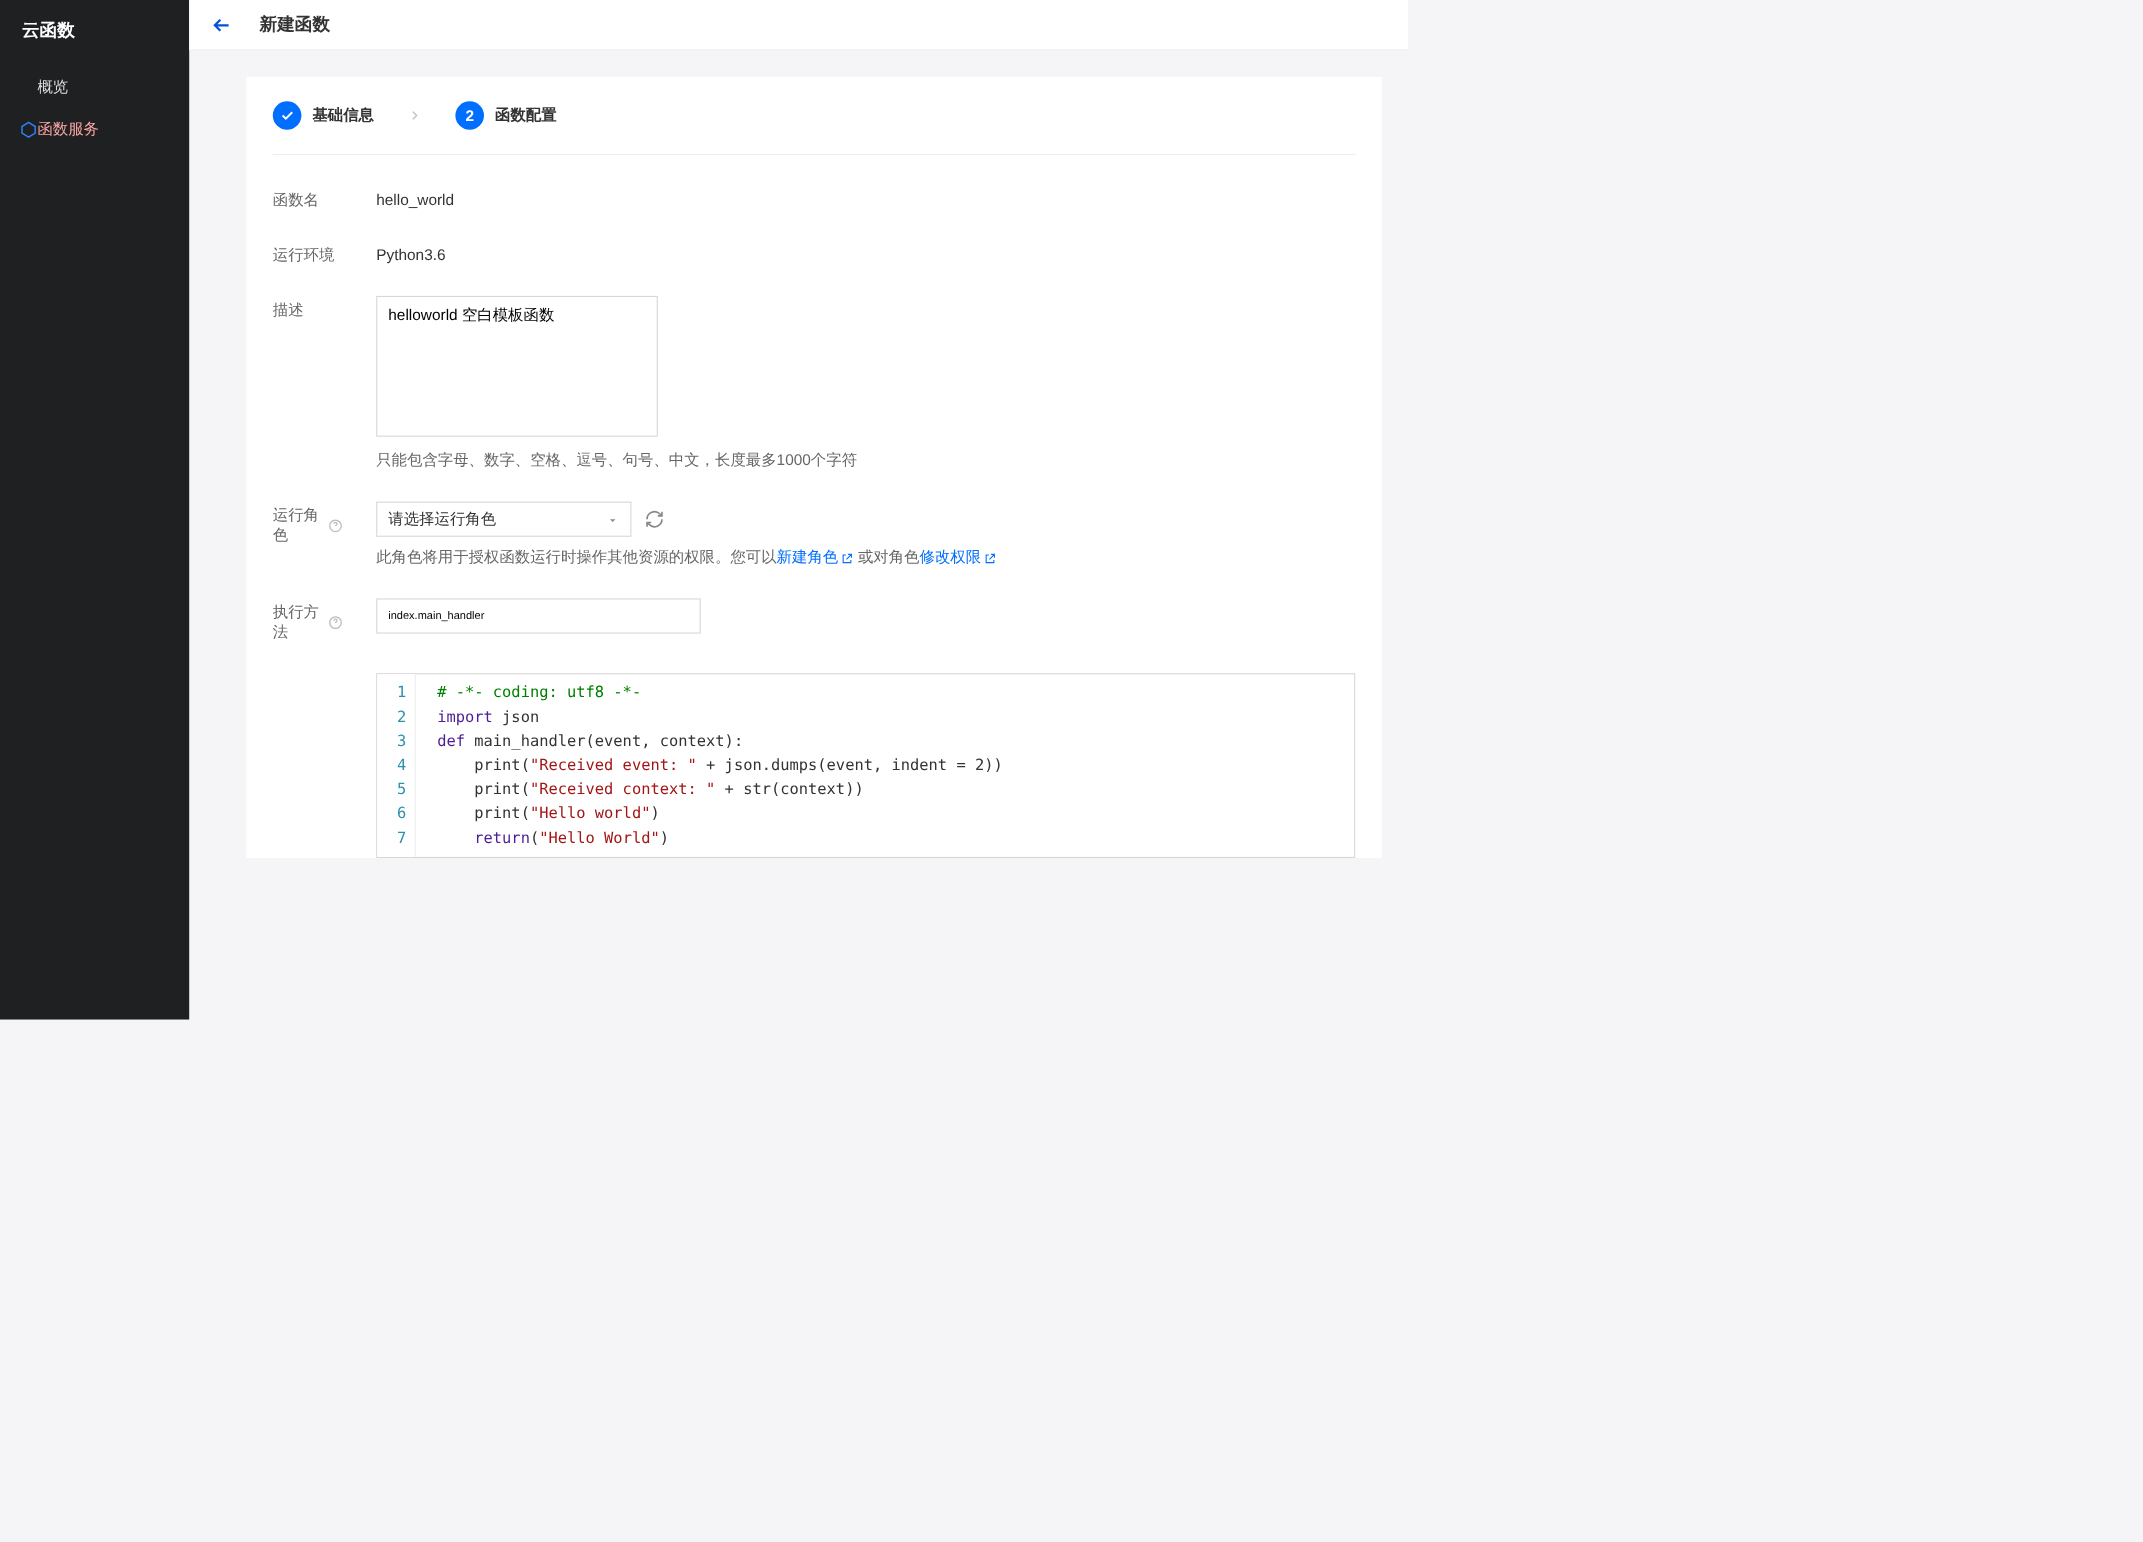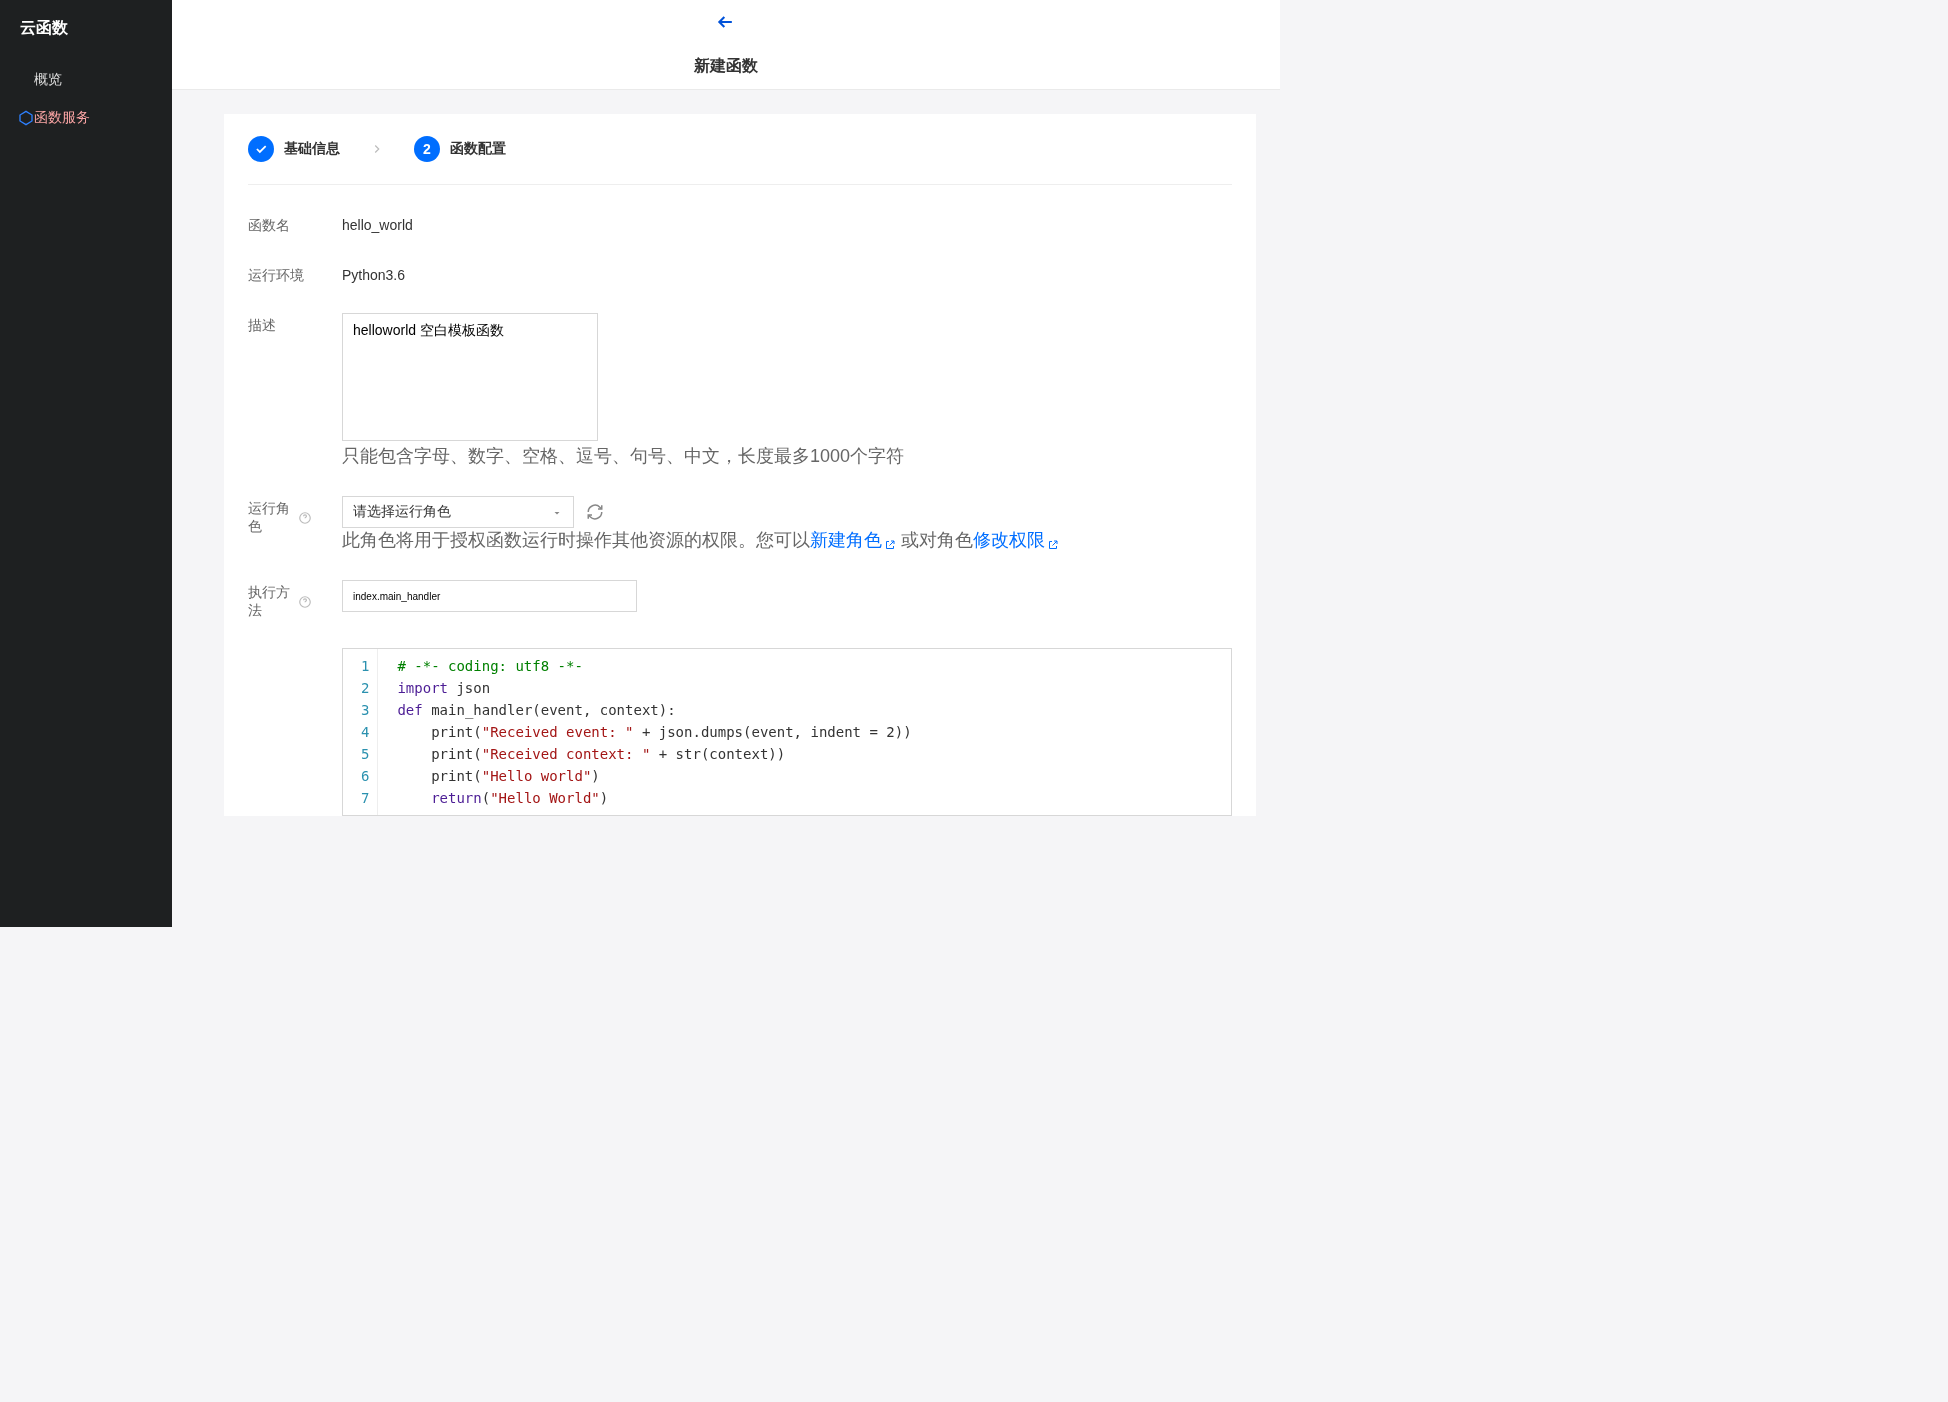--- a/index.html
+++ b/index.html
@@ -46,21 +46,20 @@
 .sidebar-icon.dash span { background: #666; }
 .sidebar-icon.hex svg { width: 16px; height: 16px; }
 .main { flex: 1; display: flex; flex-direction: column; min-width: 0; }
 .topbar {
   background: #fff;
   display: flex;
   align-items: center;
   gap: 24px;
   padding: 12px 20px;
   border-bottom: 1px solid #eaeaea;
-  flex-direction: column;
 }
 .back-arrow {
   width: 20px; height: 20px;
   display: inline-flex;
   align-items: center;
   color: #0052d9;
   cursor: pointer;
 }
 .page-title { font-size: 16px; font-weight: 600; }
 .content-wrap {
@@ -121,21 +120,21 @@
 .static-text { font-size: 14px; padding-top: 4px; }
 .textarea {
   width: 256px;
   height: 128px;
   border: 1px solid #d7d7d7;
   padding: 8px 10px;
   font-size: 14px;
   resize: none;
   font-family: inherit;
 }
-.hint { font-size: 18px; color: #666; }
+.hint { font-size: 14px; color: #666; margin-top: 10px; }
 .hint a { color: #006eff; text-decoration: none; }
 .select-row { display: flex; align-items: center; gap: 12px; }
 .select {
   width: 232px;
   height: 32px;
   border: 1px solid #d7d7d7;
   padding: 0 10px;
   display: flex;
   align-items: center;
   justify-content: space-between;

